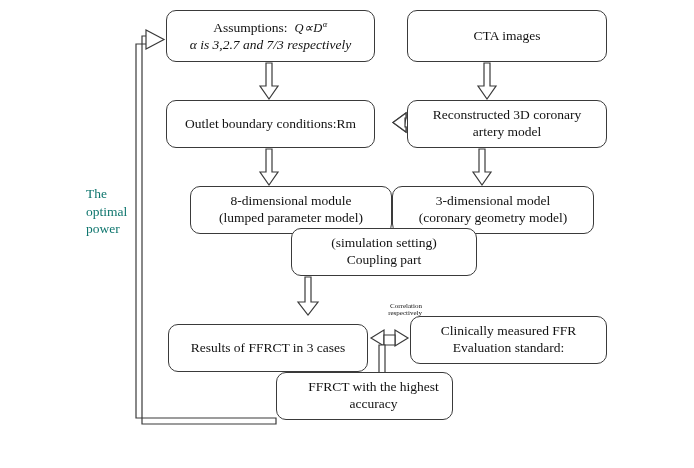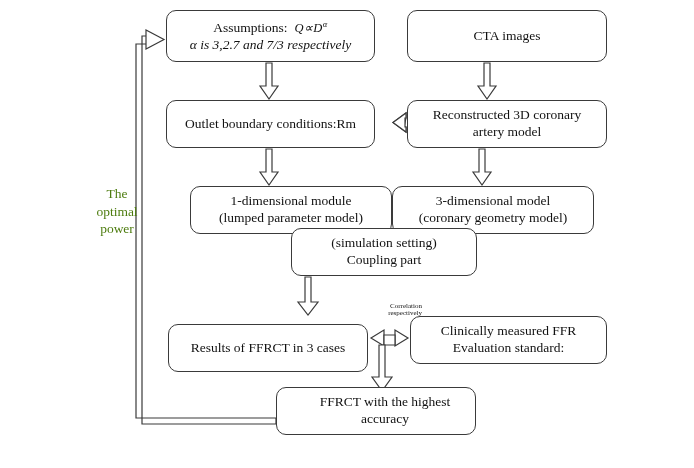--- a/index.html
+++ b/index.html
@@ -37,29 +37,28 @@
   
   #n-assumptions{left:166px;top:10px;width:209px;height:52px;}
   #n-cta{left:407px;top:10px;width:200px;height:52px;}
   #n-outlet{left:166px;top:100px;width:209px;height:48px;}
   #n-recon{left:407px;top:100px;width:200px;height:48px;}
   #n-zerodim{left:190px;top:186px;width:202px;height:48px;}
   #n-threedim{left:392px;top:186px;width:202px;height:48px;}
   #n-coupling{left:291px;top:228px;width:186px;height:48px;}
   #n-results{left:168px;top:316px;width:200px;height:48px;margin-top:8px;}
   #n-eval{left:410px;top:316px;width:197px;height:48px;}
-  #n-final{left:276px;top:387px;width:200px;height:48px;padding-left:24px;}
+  #n-final{left:276px;top:372px;width:177px;height:48px;padding-left:24px;}
 
   .side-label{
     position:absolute;
     left:86px;top:185px;width:62px;
-    text-align:center;
     font-size:13.5px;
     line-height:1.3;
-    color:#4d7c0f;
+    color:#0f766e;
   }
   .corr-label{
     position:absolute;
     left:364px;top:303px;width:58px;
     text-align:right;
     font-size:7px;
     line-height:1.05;
     color:#111;
   }
 </style>
@@ -120,21 +119,21 @@
 
   <div class="node" id="n-recon">
     <div class="inner">
       <span class="line2">Reconstructed 3D coronary</span>
       <span class="line2">artery model</span>
     </div>
   </div>
 
   <div class="node" id="n-zerodim">
     <div class="inner">
-      <span class="line2">1-dimensional module</span>
+      <span class="line2">8-dimensional module</span>
       <span class="line2">(lumped parameter model)</span>
     </div>
   </div>
 
   <div class="node" id="n-threedim">
     <div class="inner">
       <span class="line2">3-dimensional model</span>
       <span class="line2">(coronary geometry model)</span>
     </div>
   </div>

